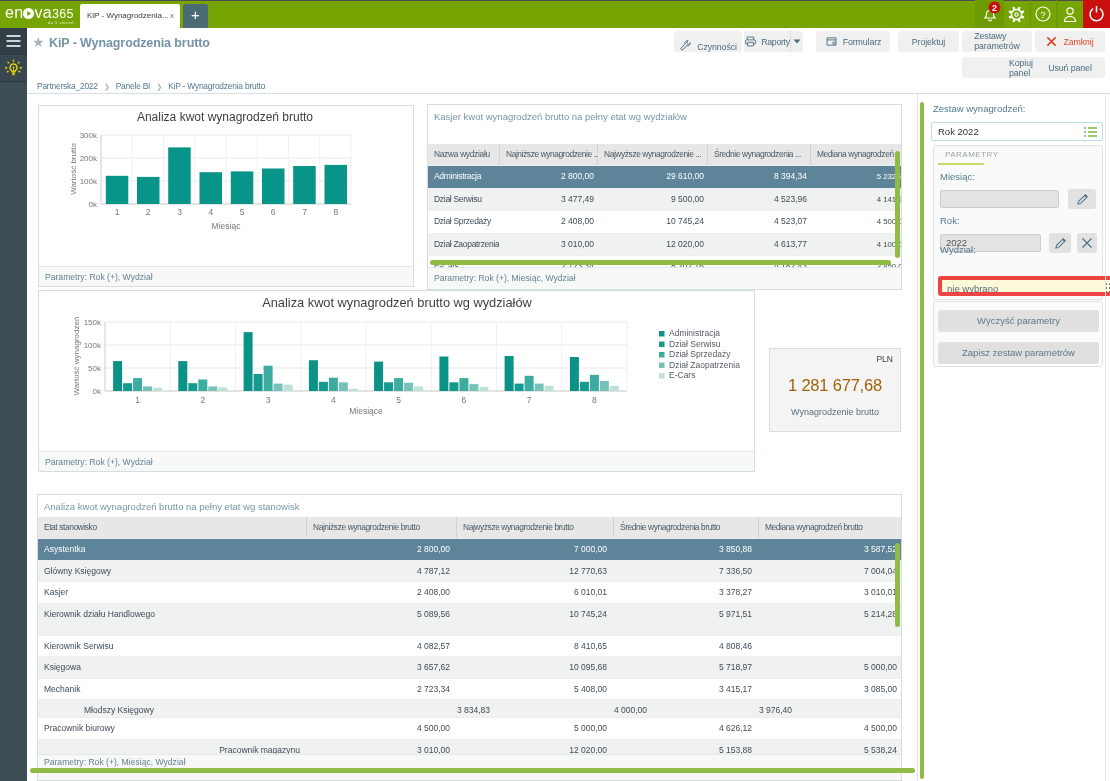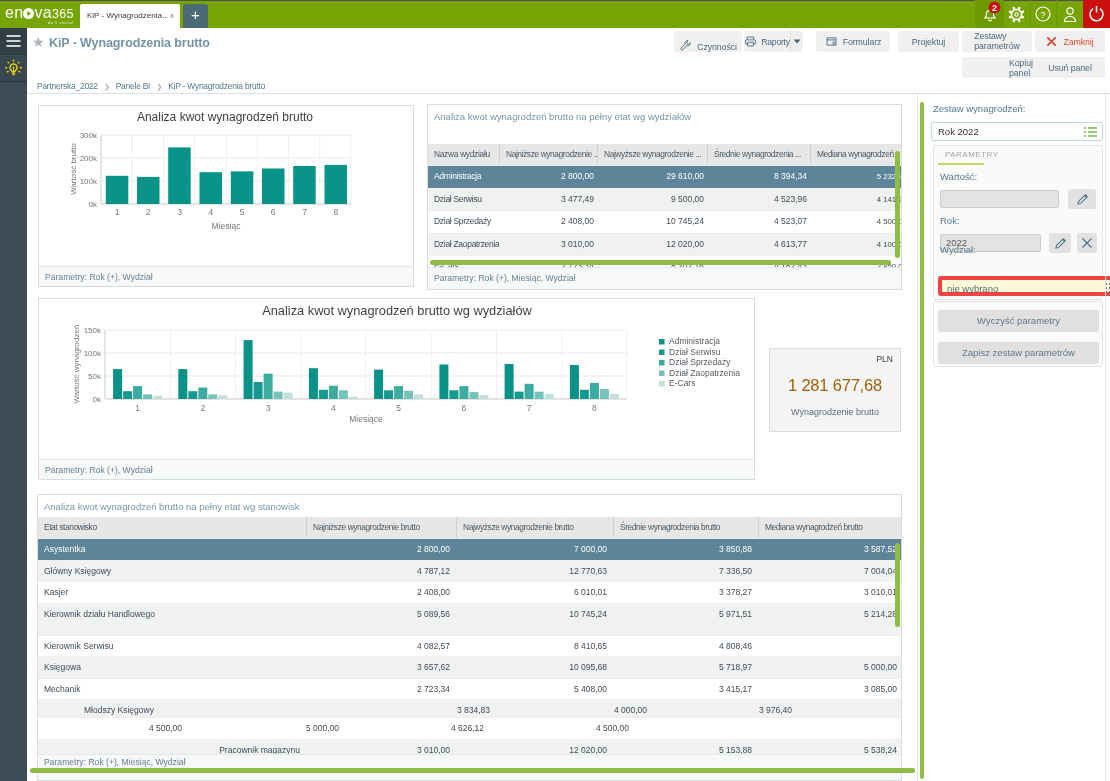--- a/index.html
+++ b/index.html
@@ -198,21 +198,21 @@
   <rect x="254.2" y="60.0" width="22.5" height="38.0" fill="#089488"></rect>
   <text x="265.5" y="109" font-size="8.5" fill="#767676" text-anchor="middle">7</text>
   <rect x="285.5" y="58.9" width="22.5" height="39.1" fill="#089488"></rect>
   <text x="296.8" y="109" font-size="8.5" fill="#767676" text-anchor="middle">8</text>
   <text x="187" y="123" font-size="8.5" fill="#767676" text-anchor="middle">Miesiąc</text>
   <text x="37" y="63" font-size="8" fill="#767676" text-anchor="middle" transform="rotate(270 37 63)">Wartość brutto</text>
   </svg>
   <div class="pfoot">Parametry: Rok (+), Wydział</div>
   </div>
 
-  <div class="abs panel" style="left:38px;top:298px;width:717px;height:182px;">
+  <div class="abs panel" style="left:38px;top:290px;width:717px;height:182px;">
   <svg width="715" height="160" style="position:absolute;left:0;top:0;">
   <text x="358" y="16" font-size="12.8" fill="#3f3f3f" text-anchor="middle">Analiza kwot wynagrodzeń brutto wg wydziałów</text>
   <line x1="66" y1="31" x2="588" y2="31" stroke="#e8e8e8" stroke-width="1"></line>
   <line x1="66" y1="54" x2="588" y2="54" stroke="#e8e8e8" stroke-width="1"></line>
   <line x1="66" y1="77" x2="588" y2="77" stroke="#e8e8e8" stroke-width="1"></line>
   <line x1="66" y1="100" x2="588" y2="100" stroke="#e8e8e8" stroke-width="1"></line>
   <line x1="66.0" y1="31" x2="66.0" y2="100" stroke="#f0f0f0" stroke-width="1"></line>
   <line x1="131.2" y1="31" x2="131.2" y2="100" stroke="#f0f0f0" stroke-width="1"></line>
   <line x1="196.5" y1="31" x2="196.5" y2="100" stroke="#f0f0f0" stroke-width="1"></line>
   <line x1="261.8" y1="31" x2="261.8" y2="100" stroke="#f0f0f0" stroke-width="1"></line>
@@ -285,21 +285,21 @@
   <text x="630" y="66.3" font-size="8.5" fill="#555c63">Dział Sprzedaży</text>
   <rect x="620" y="71.5" width="5.5" height="5.5" fill="#76c1b8"></rect>
   <text x="630" y="76.8" font-size="8.5" fill="#555c63">Dział Zaopatrzenia</text>
   <rect x="620" y="82.0" width="5.5" height="5.5" fill="#bfe0db"></rect>
   <text x="630" y="87.3" font-size="8.5" fill="#555c63">E-Cars</text>
   </svg>
   <div class="pfoot">Parametry: Rok (+), Wydział</div>
   </div>
 
   <div class="abs panel" style="left:427px;top:104px;width:475px;height:186px;overflow:hidden;">
-  <div class="ptitle">Analiza kwot wynagrodzeń brutto na pełny etat wg wydziałów</div>
+  <div class="ptitle">Kasjer kwot wynagrodzeń brutto na pełny etat wg wydziałów</div>
   <div class="grid" id="t1g" style="top:24px;margin-top:15px;">
   <div class="grow ghead">
           <div class="c" style="width:71px;padding-right:0;letter-spacing:-0.3px;">Nazwa wydziału</div>
           <div class="c" style="width:98px;">Najniższe wynagrodzenie ...</div>
           <div class="c" style="width:110px;">Najwyższe wynagrodzenie ...</div>
           <div class="c" style="width:103px;">Średnie wynagrodzenia ...</div>
           <div class="c" style="width:110px;">Mediana wynagrodzeń</div>
         </div>
   <div class="grow gsel">
           <div class="c" style="width:71px;padding-right:0;letter-spacing:-0.3px;">Administracja</div>
@@ -408,20 +408,21 @@
           <div class="c num" style="width:145px;line-height:21.5px;">3 085,00</div>
         </div>
   <div class="grow galt" style="height:18px;padding-left:40px;">
           <div class="c" style="width:268px;line-height:21.5px;">Młodszy Księgowy</div>
           <div class="c num" style="width:150px;line-height:21.5px;">3 834,83</div>
           <div class="c num" style="width:157px;line-height:21.5px;">4 000,00</div>
           <div class="c num" style="width:145px;line-height:21.5px;">3 976,40</div>
           <div class="c num" style="width:145px;line-height:21.5px;">4 000,00</div>
         </div>
   <div class="grow" style="height:21.5px;">
+          <div class="c" style="width:268px;line-height:21.5px;">Pracownik biurowy</div>
           <div class="c num" style="width:150px;line-height:21.5px;">4 500,00</div>
           <div class="c num" style="width:157px;line-height:21.5px;">5 000,00</div>
           <div class="c num" style="width:145px;line-height:21.5px;">4 626,12</div>
           <div class="c num" style="width:145px;line-height:21.5px;">4 500,00</div>
         </div>
   <div class="grow galt" style="height:21.5px;">
           <div class="c" style="width:268px;line-height:21.5px;text-align:right;">Pracownik magazynu</div>
           <div class="c num" style="width:150px;line-height:21.5px;">3 010,00</div>
           <div class="c num" style="width:157px;line-height:21.5px;">12 020,00</div>
           <div class="c num" style="width:145px;line-height:21.5px;">5 153,88</div>
@@ -438,21 +439,21 @@
       <span style="position:absolute;left:6px;top:3px;color:#333;">Rok 2022</span>
       <span style="position:absolute;right:5px;top:4px;"><svg width="13" height="10" viewBox="0 0 13 10">
             <g stroke="#7ab648" stroke-width="1.4">
               <path d="M0 1h2M4 1h9M0 5h2M4 5h9M0 9h2M4 9h9"></path>
             </g>
           </svg></span>
     </div>
     <div class="abs" style="left:0;top:45px;width:170px;height:155px;background:#fafafa;border:1px solid #e3e3e3;border-radius:3px;"></div>
     <div class="pp-label" style="left:12px;top:50px;font-size:8px;color:#9aa4aa;letter-spacing:0.5px;">PARAMETRY</div>
     <div class="abs" style="left:5px;top:63px;width:46px;height:2px;background:#c9d964;"></div>
-    <div class="pp-label" style="left:7px;top:71px;">Wartość:</div>
+    <div class="pp-label" style="left:7px;top:71px;">Miesiąc:</div>
     <div class="inputg" style="left:7px;top:90px;width:119px;height:18px;"></div>
     <div class="sqbtn" style="left:135px;top:89px;width:28px;height:20px;">
         <svg width="13" height="13" viewBox="0 0 14 14">
           <path d="M2 12l0.8-3L10 1.8 12.2 4 5 11.2zM9.2 2.6 11.4 4.8" fill="none" stroke="#4b7287" stroke-width="1.1"></path>
         </svg>
       </div>
     <div class="pp-label" style="left:7px;top:115px;">Rok:</div>
     <div class="inputg" style="left:7px;top:134px;width:101px;height:18px;">2022</div>
     <div class="sqbtn" style="left:116px;top:133px;width:22px;height:20px;">
         <svg width="13" height="13" viewBox="0 0 14 14">

